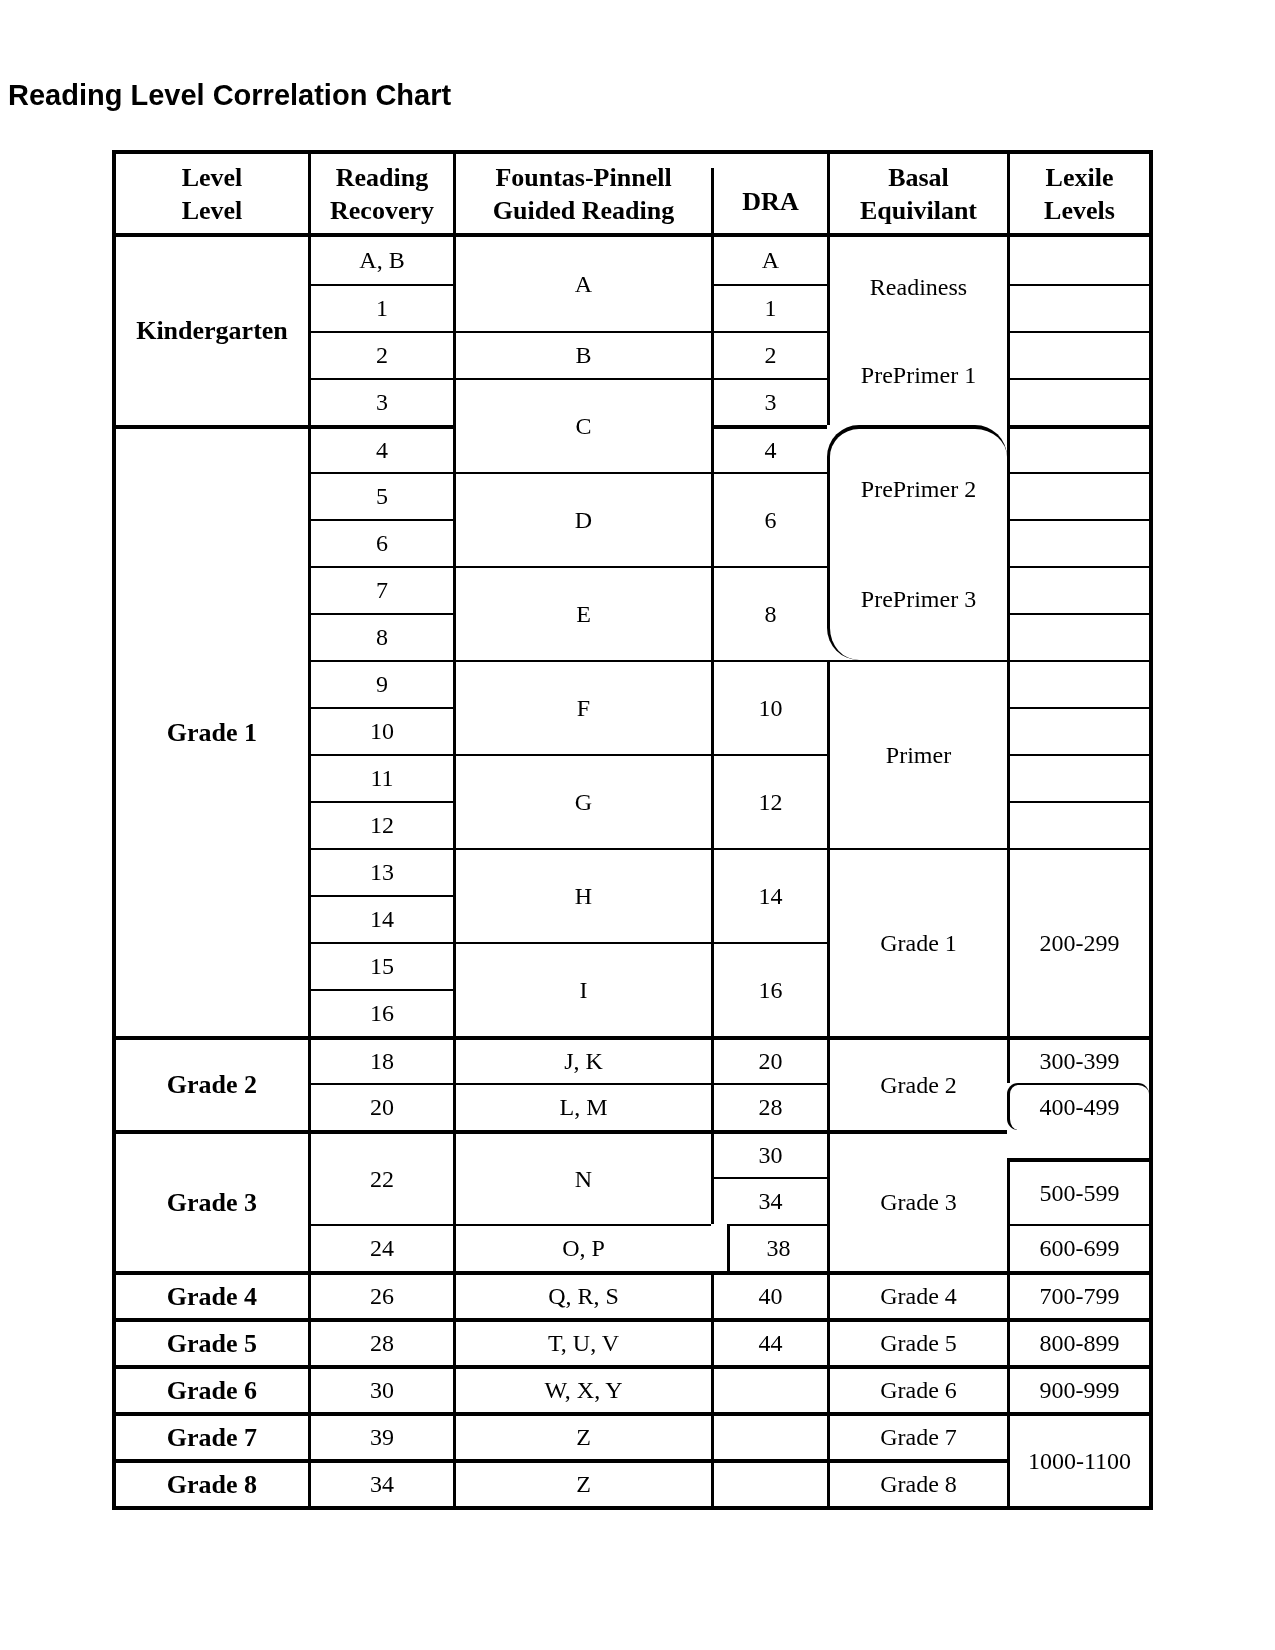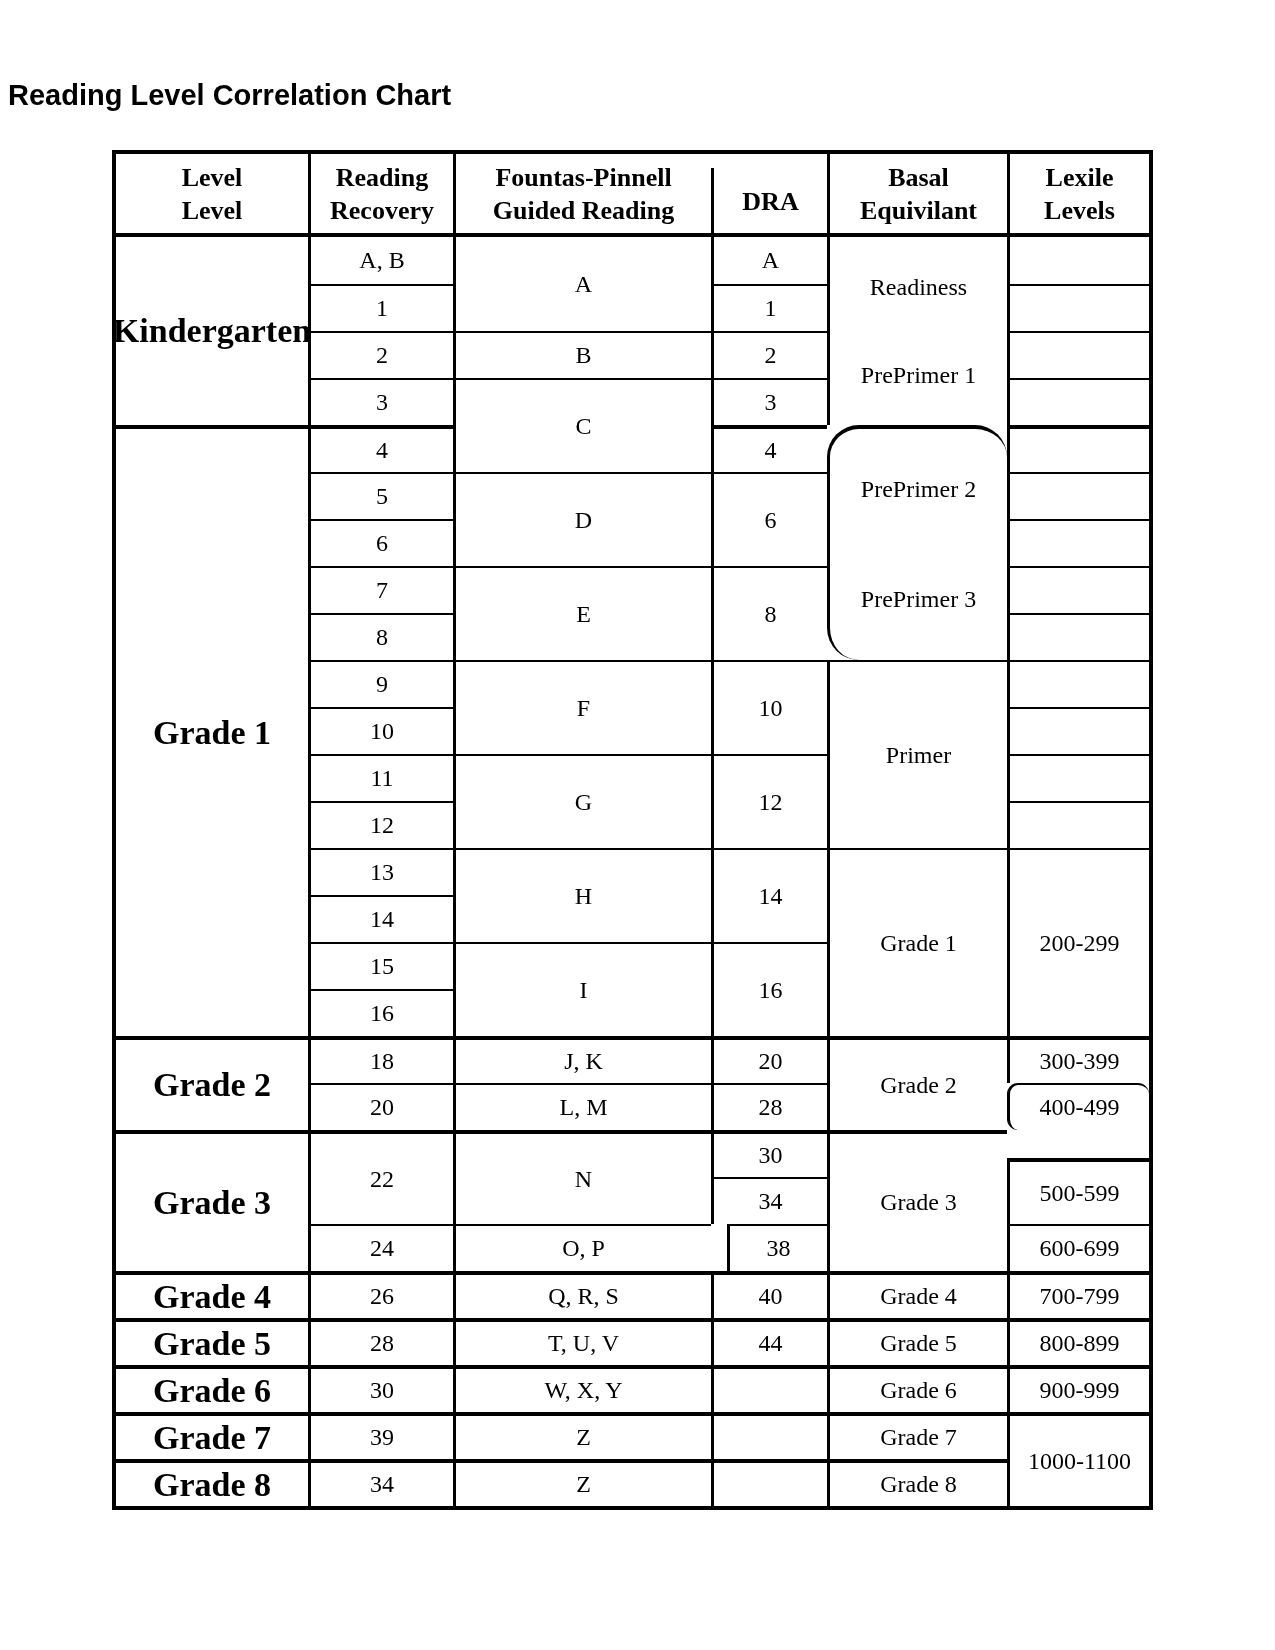--- a/index.html
+++ b/index.html
@@ -59,21 +59,21 @@
   }
   .cell.header.single {
     justify-content: flex-end;
     padding-bottom: 15px;
     margin-top: 14px;
   }
   .cell.r1 { border-top: none; }
   .cell.section { border-top: 4px solid #000000; }
   .cell.bold {
     font-weight: bold;
-    font-size: 34px;
+    font-size: 26px;
   }
   .cell.dual {
     flex-direction: column;
     justify-content: space-around;
     padding: 6px 0;
   }
 </style>
 </head>
 <body>
 

